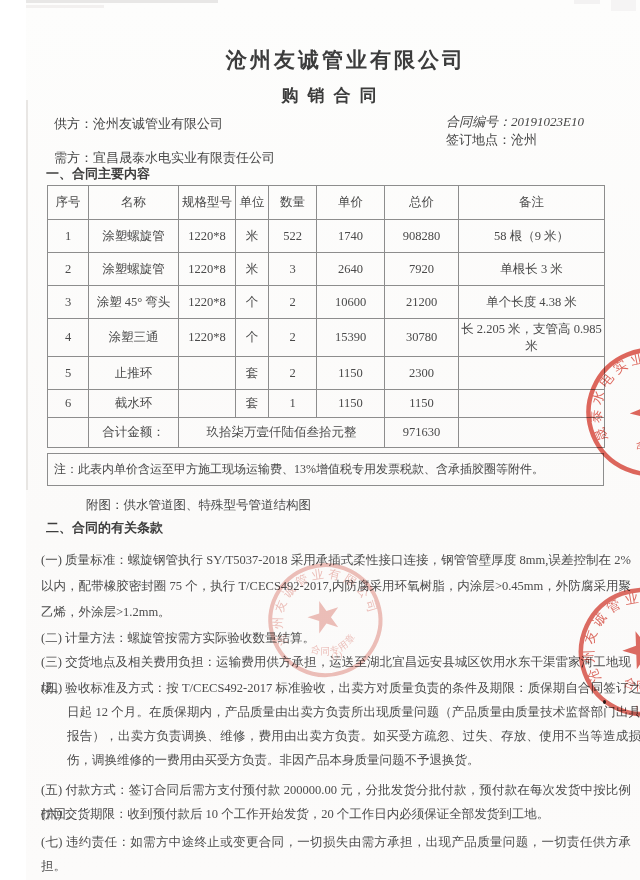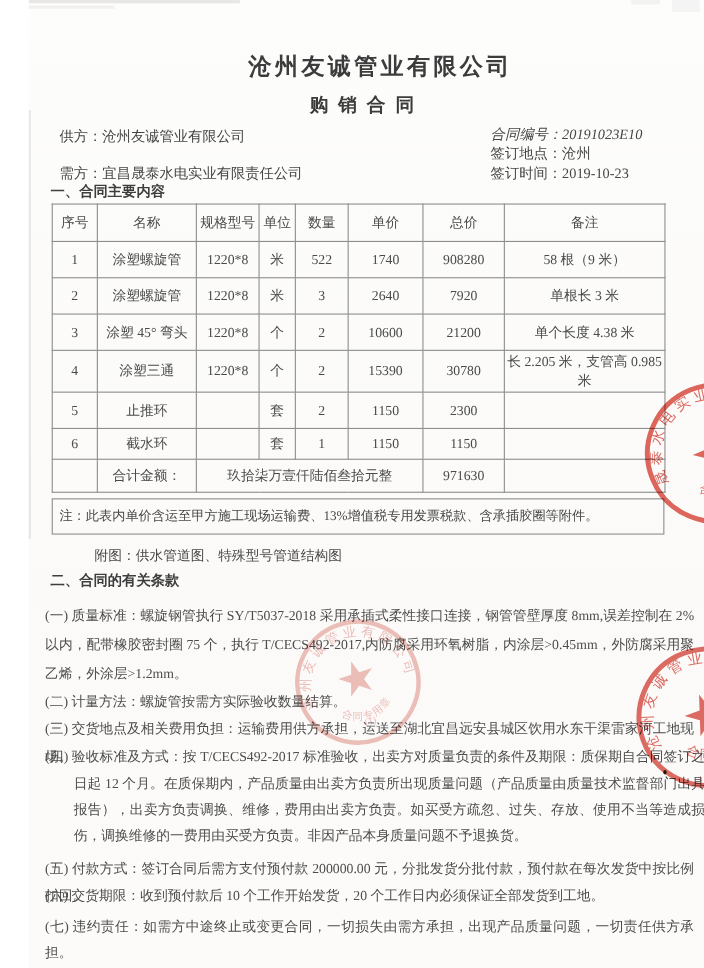--- a/index.html
+++ b/index.html
@@ -68,23 +68,20 @@
   </div>
   <div class="abs meta" style="left:28px;top:149px;">
     <span>需方：</span><span>宜昌晟泰水电实业有限责任公司</span>
   </div>
   <div class="abs meta" style="left:420px;top:113px;font-style:italic;">
     <span>合同编号：</span><span>20191023E10</span>
   </div>
   <div class="abs meta" style="left:420px;top:131px;">
     <span>签订地点：</span><span>沧州</span>
   </div>
-  <div class="abs meta" style="left:420px;top:149px;">
-    <span>签订时间：</span><span>2019-10-23</span>
-  </div>
 
   <div class="abs sec-title sec1">一、合同主要内容</div>
 
   <table class="items">
     <colgroup>
       <col style="width:41px">
         <col style="width:90px">
         <col style="width:57px">
         <col style="width:33px">
       <col style="width:48px">

